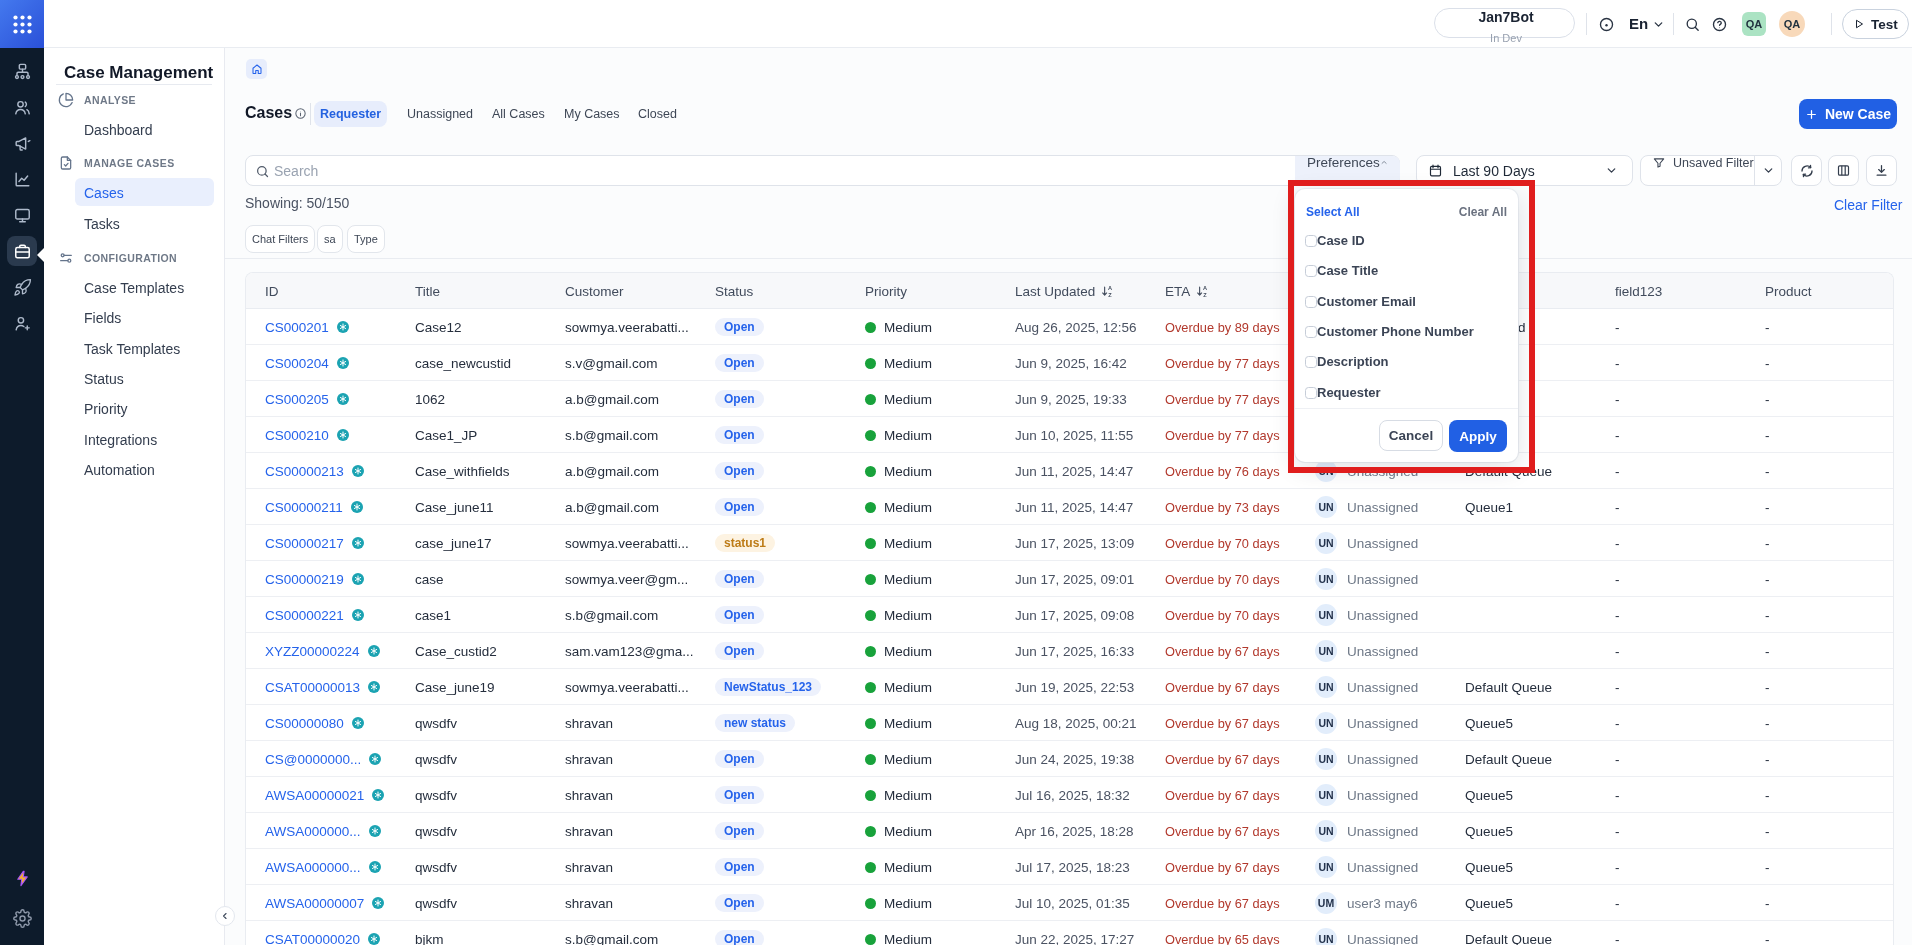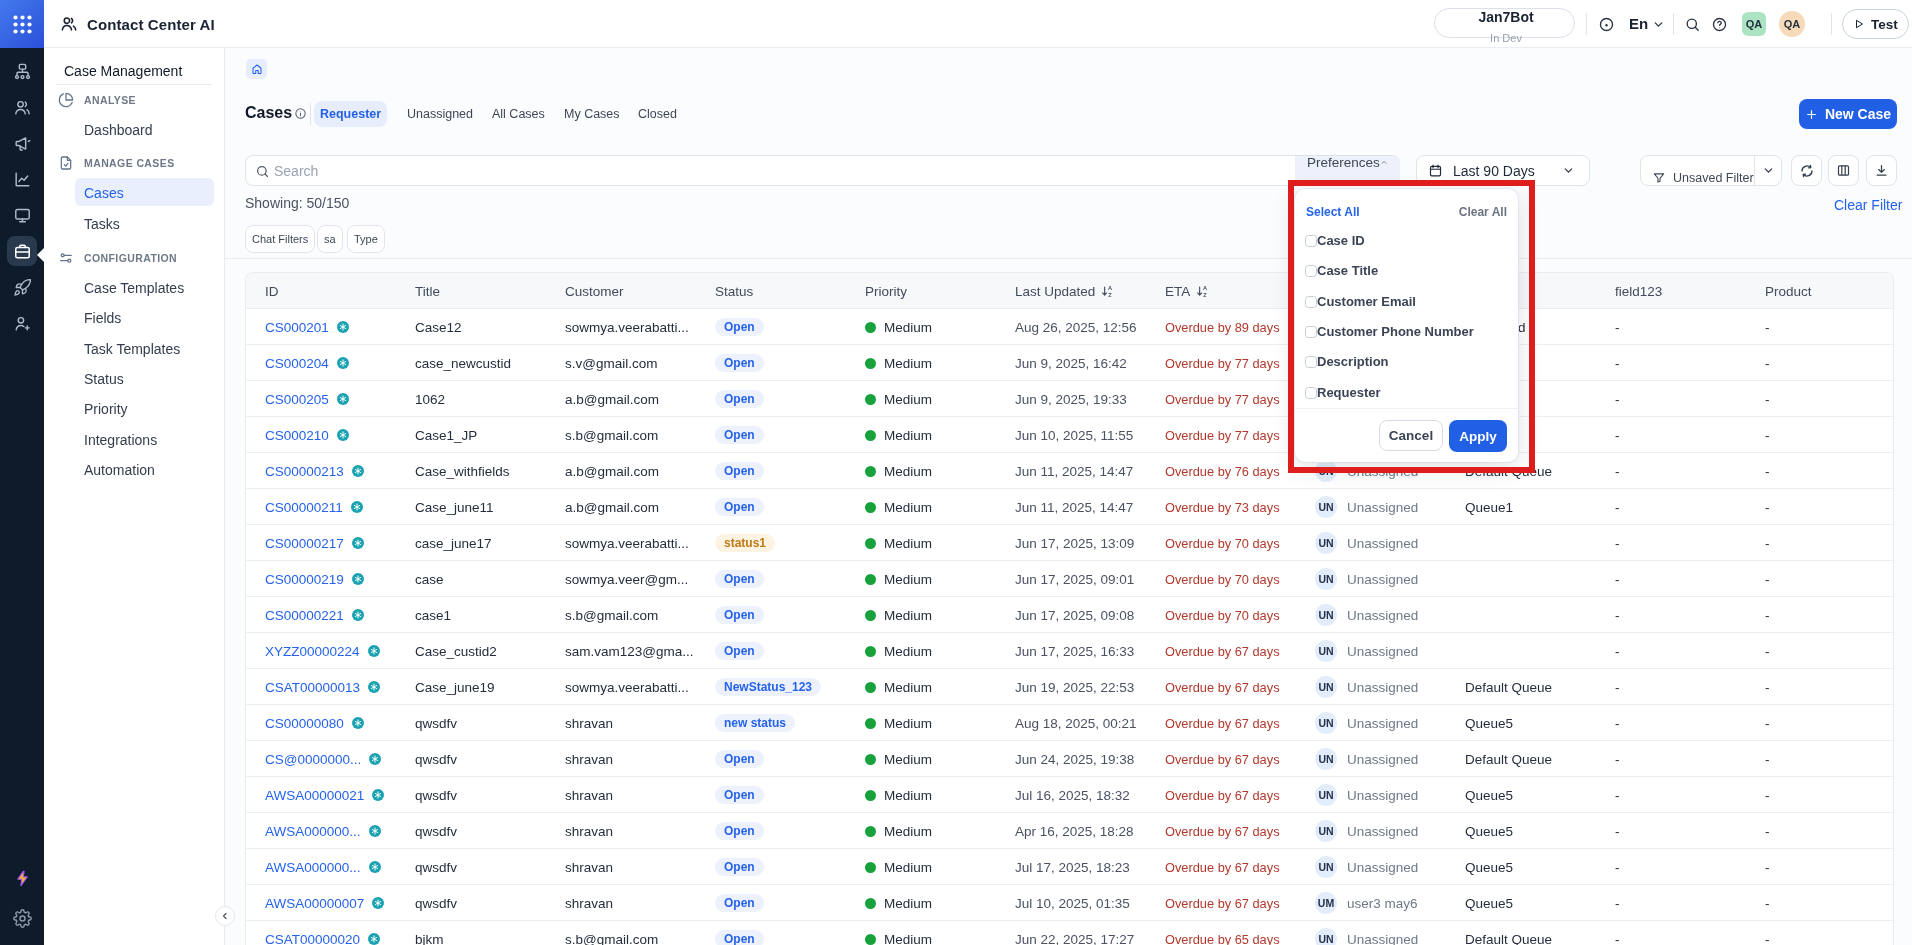--- a/index.html
+++ b/index.html
@@ -27,21 +27,21 @@
 .botBox .n { font-size:14px; font-weight:700; color:#1a2332; }
 .botBox .d { font-size:11px; color:#98a1b0; white-space:nowrap; }
 .vsep { width:1px; height:22px; background:#dfe3ea; margin:0 14px; }
 .tbIco { color:#2a3443; display:flex; align-items:center; justify-content:center; }
 .qa1 { width:24px; height:24px; border-radius:6px; background:#abe3c3; color:#21323f; font-size:11px; font-weight:700; display:flex; align-items:center; justify-content:center; }
 .qa2 { width:26px; height:26px; border-radius:50%; background:#f8d9ba; color:#21323f; font-size:11px; font-weight:700; display:flex; align-items:center; justify-content:center; }
 .testBtn { display:flex; align-items:center; gap:6px; height:30px; padding:0 10px; border:1px solid #c9d2de; border-radius:16px; font-size:13.5px; font-weight:700; color:#1a2332; }
 
 
 #sidebar { position:absolute; left:44px; top:48px; width:181px; height:897px; background:#fff; border-right:1px solid #e8eaf0; z-index:10; }
-#sbTitle { position:absolute; left:20px; top:15px; font-size:14px; font-weight:400; color:#111827; }
+#sbTitle { position:absolute; left:20px; top:15px; font-size:17px; font-weight:700; color:#111827; }
 #sbRule { position:absolute; left:12px; top:36px; width:156px; height:1px; background:#e7eaf0; }
 .sbSec { position:absolute; left:14px; display:flex; align-items:center; gap:10px; color:#6e7887; }
 .sbSec svg { width:16px; height:16px; }
 .sbSec .t { font-size:10.5px; font-weight:700; letter-spacing:.4px; }
 .sbItem { position:absolute; left:40px; font-size:14px; color:#333d4e; font-weight:400; }
 .sbSel { position:absolute; left:31px; top:130px; width:139px; height:28px; background:#e9effd; border-radius:6px; }
 .sbSelTxt { position:absolute; left:40px; top:137px; font-size:14px; color:#2563eb; font-weight:500; z-index:2; }
 #collapseBtn { position:absolute; left:215px; top:906px; width:20px; height:20px; border-radius:50%; background:#fff; border:1px solid #e3e7ee; z-index:12; display:flex; align-items:center; justify-content:center; color:#3f4a5c; }
 
 
@@ -54,22 +54,22 @@
 #titleRow .tdiv { left:310px; top:3px; width:1px; height:22px; background:#dfe3ea; }
 .tab { font-size:12.5px; font-weight:500; color:#3e4756; height:26px; top:1px; display:flex; align-items:center; }
 .tab.on { background:#e7edfc; border-radius:8px; color:#2462e0; font-weight:600; padding:0 6px; }
 #newCase { position:absolute; left:1799px; top:99px; width:98px; height:30px; background:#2160e4; border-radius:8px; color:#fff; font-size:14px; font-weight:600; display:flex; align-items:center; justify-content:center; gap:7px; }
 
 
 #searchWrap { position:absolute; left:245px; top:155px; width:1155px; height:31px; background:#fff; border:1px solid #dfe3ea; border-radius:8px; }
 #searchWrap .ph { position:absolute; left:28px; top:7px; font-size:14px; color:#9aa3b1; }
 #searchWrap .mag { position:absolute; left:9px; top:8px; color:#515b6a; }
 #prefBtn { position:absolute; left:1049px; top:0px; width:105px; height:29px; background:#edf1fb; border-radius:0 7px 7px 0; display:flex; align-items:center; padding:0 12px 16px 12px; font-size:13.5px; color:#3e4756; }
-#dateBtn { position:absolute; left:1416px; top:155px; width:174px; height:31px; background:#fff; border:1px solid #dfe3ea; border-radius:8px; display:flex; align-items:center; color:#1f2937; }
-#filterBtn { position:absolute; left:1640px; top:155px; width:142px; height:31px; background:#fff; border:1px solid #dfe3ea; border-radius:8px; display:flex; align-items:flex-end; color:#3e4756; }
+#dateBtn { position:absolute; left:1416px; top:155px; width:217px; height:31px; background:#fff; border:1px solid #dfe3ea; border-radius:8px; display:flex; align-items:center; color:#1f2937; }
+#filterBtn { position:absolute; left:1640px; top:155px; width:142px; height:31px; background:#fff; border:1px solid #dfe3ea; border-radius:8px; display:flex; align-items:flex-start; color:#3e4756; }
 .sqBtn { position:absolute; top:155px; width:31px; height:31px; background:#fff; border:1px solid #dfe3ea; border-radius:8px; display:flex; align-items:center; justify-content:center; color:#333d4c; }
 #showing { position:absolute; left:245px; top:195px; font-size:14px; color:#4a5262; }
 #clearFilter { position:absolute; left:1834px; top:197px; font-size:14px; font-weight:500; color:#2563eb; }
 .chip { position:absolute; top:225px; height:28px; background:#fff; border:1px solid #e2e6ec; border-radius:8px; display:flex; align-items:center; white-space:nowrap; padding:0 6px; font-size:11px; color:#3e4756; }
 #ctlRule { position:absolute; left:225px; top:258px; width:1687px; height:1px; background:#e9ecf1; }
 
 
 #tbl { position:absolute; left:245px; top:272px; width:1649px; height:673px; background:#fff; border:1px solid #e9ecf1; border-bottom:none; border-radius:8px 8px 0 0; overflow:hidden; }
 .trow { position:absolute; left:0; width:1648px; height:36px; border-bottom:1px solid #edeff3; }
 #thead { position:absolute; left:0; top:0; width:1648px; height:36px; background:#f7f8fa; border-bottom:1px solid #e9ecf1; }
@@ -188,29 +188,20 @@
         </div>
       <div class="ricon">
           <svg viewBox="0 0 24 24" fill="none" stroke="#8e99aa" stroke-width="1.8" stroke-linecap="round" stroke-linejoin="round">
             <circle cx="12" cy="12" r="3.2"></circle>
             <path d="M19.4 15a1.7 1.7 0 0 0 .34 1.87l.06.06a2 2 0 1 1-2.83 2.83l-.06-.06a1.7 1.7 0 0 0-1.87-.34 1.7 1.7 0 0 0-1 1.55V21a2 2 0 1 1-4 0v-.09a1.7 1.7 0 0 0-1-1.55 1.7 1.7 0 0 0-1.87.34l-.06.06a2 2 0 1 1-2.83-2.83l.06-.06a1.7 1.7 0 0 0 .34-1.87 1.7 1.7 0 0 0-1.55-1H3a2 2 0 1 1 0-4h.09a1.7 1.7 0 0 0 1.55-1 1.7 1.7 0 0 0-.34-1.87l-.06-.06a2 2 0 1 1 2.83-2.83l.06.06a1.7 1.7 0 0 0 1.87.34h0a1.7 1.7 0 0 0 1-1.55V3a2 2 0 1 1 4 0v.09a1.7 1.7 0 0 0 1 1.55h0a1.7 1.7 0 0 0 1.87-.34l.06-.06a2 2 0 1 1 2.83 2.83l-.06.06a1.7 1.7 0 0 0-.34 1.87v0a1.7 1.7 0 0 0 1.55 1H21a2 2 0 1 1 0 4h-.09a1.7 1.7 0 0 0-1.55 1z"></path>
           </svg>
         </div>
     </div>
   </div>
   <div id="topbar">
-    <div id="logo">
-      <svg width="20" height="20" viewBox="0 0 24 24" fill="none" stroke="#1a2332" stroke-width="1.9" stroke-linecap="round" stroke-linejoin="round">
-          <circle cx="9.5" cy="8" r="3.2"></circle>
-          <path d="M4 19c.6-3.2 2.9-5.2 5.5-5.2s4.9 2 5.5 5.2"></path>
-          <path d="M15 5.4a3.2 3.2 0 0 1 0 5.2"></path>
-          <path d="M17.3 14.6c1.5.8 2.5 2.3 2.8 4.4"></path>
-        </svg>
-      <div class="t">Contact Center AI</div>
-    </div>
     <div id="tbRight">
       <div class="botBox" style="left:1390px;top:8px;width:141px;flex-direction:column;">
         <span class="n">Jan7Bot</span>
           <span class="d">In Dev</span>
         <svg width="12" height="12" viewBox="0 0 24 24" fill="none" stroke="#515b6a" stroke-width="2.4" stroke-linecap="round" stroke-linejoin="round" style="margin-left:auto">
             <path d="M6 9l6 6 6-6"></path>
           </svg>
       </div>
       <div class="vsep" style="left:1542px;top:13px;margin:0;"></div>
       <div class="tbIco" style="left:1554px;top:16px;">

